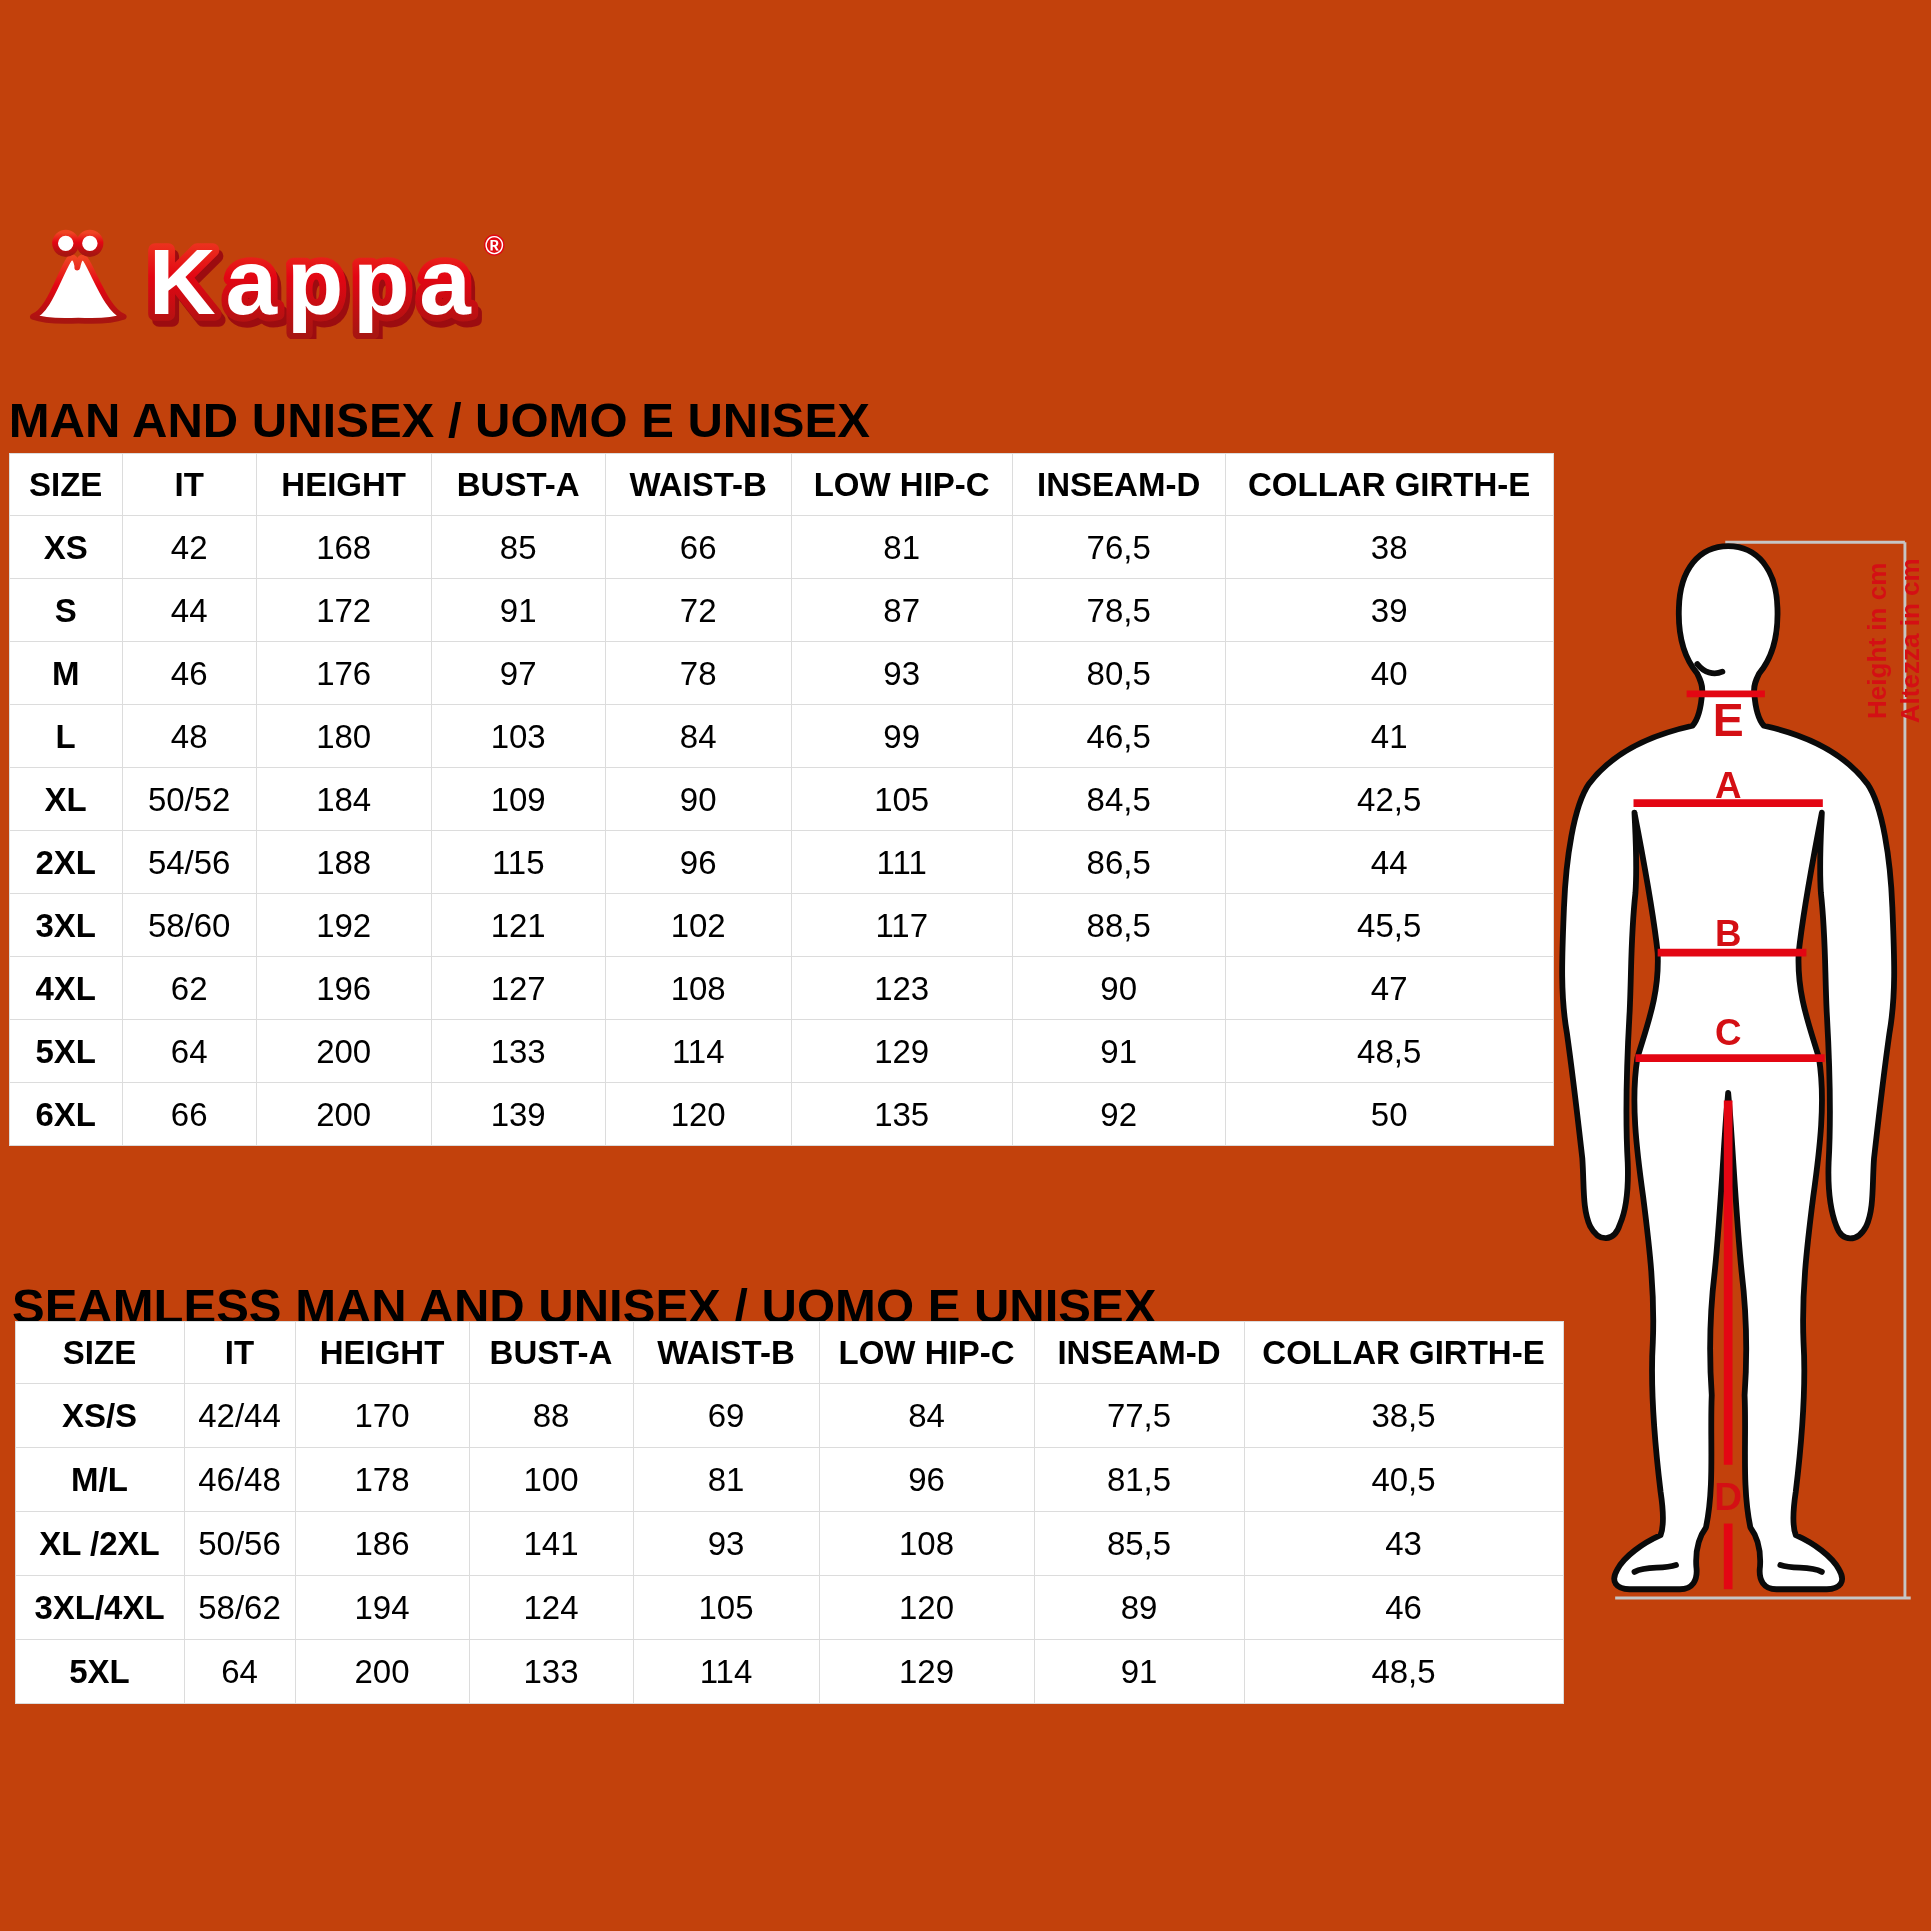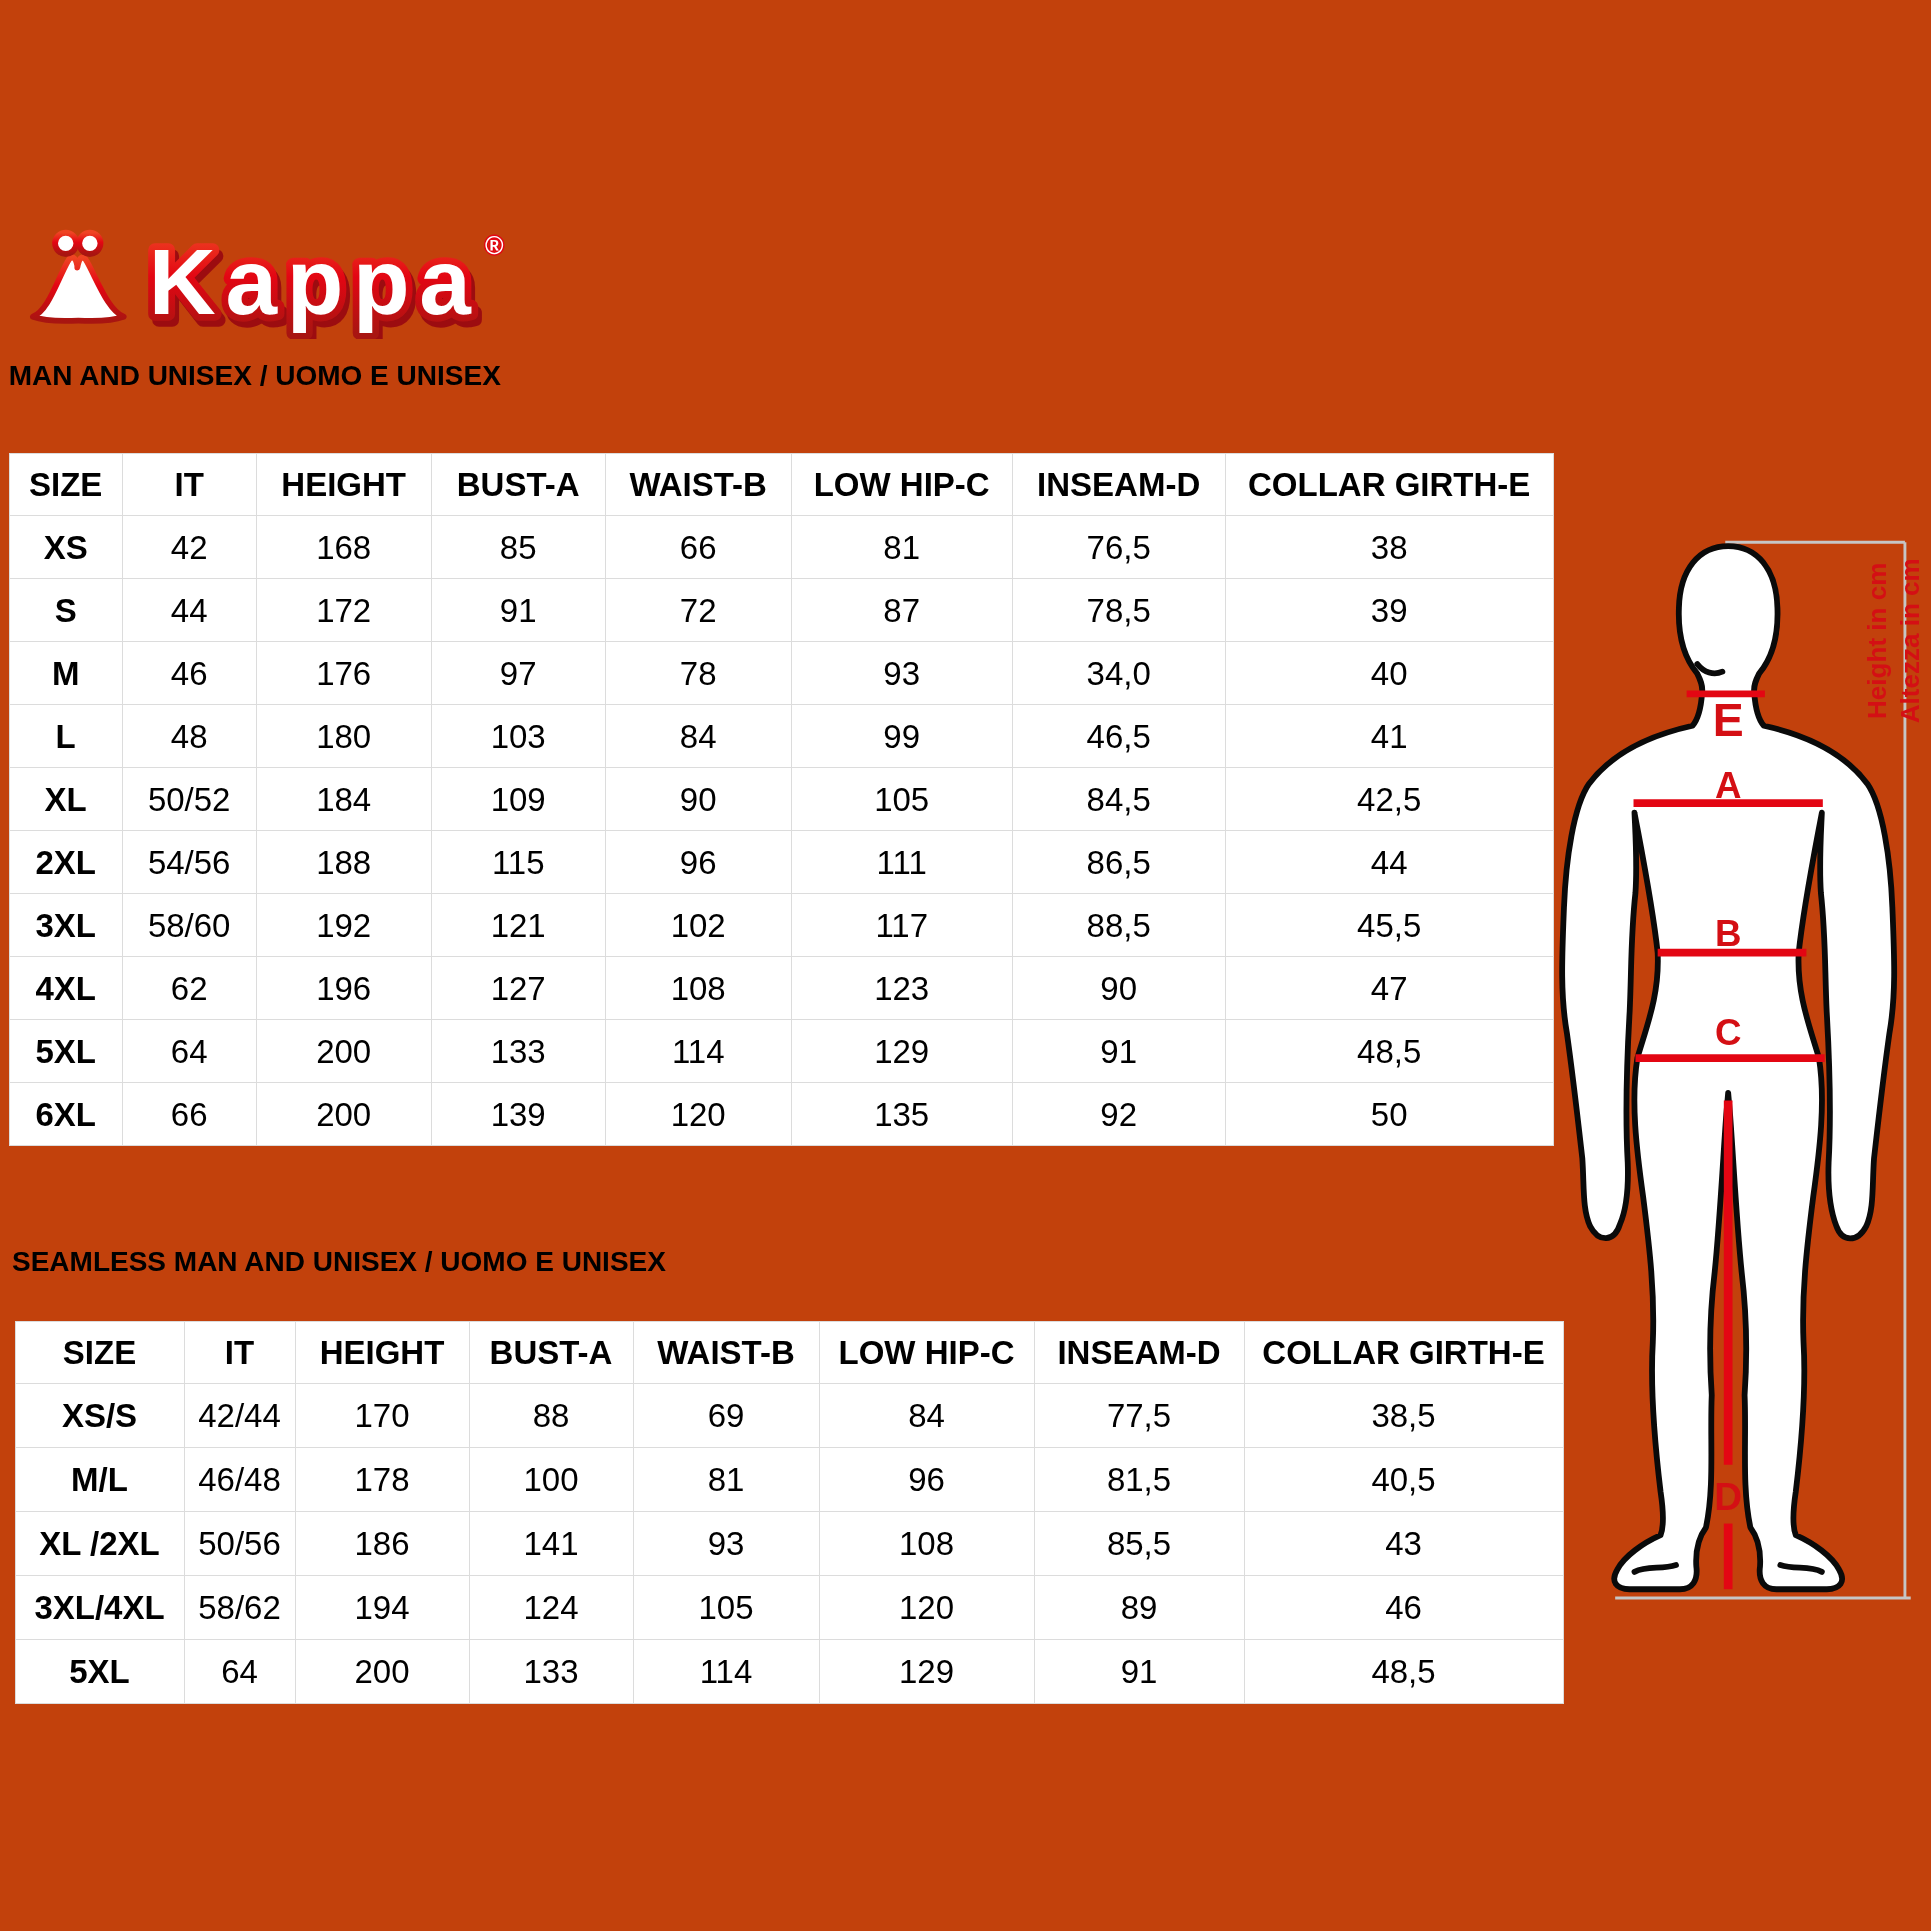--- a/index.html
+++ b/index.html
@@ -1,19 +1,19 @@
 <!DOCTYPE html>
 <html><head>
 <meta charset="utf-8">
 <style>
   html,body{margin:0;padding:0;background:#fff;}
   .page{position:relative;width:1931px;height:1931px;background:#c2410c;overflow:hidden;
         font-family:"Liberation Sans", sans-serif;color:#000;}
   .abs{position:absolute;}
-  .heading{font-weight:bold;font-size:28px;letter-spacing:0px;color:#000;white-space:nowrap;}
+  .heading{font-weight:bold;font-size:49px;letter-spacing:0px;color:#000;white-space:nowrap;margin-top:32px;}
   table.size-table{border-collapse:collapse;table-layout:fixed;background:#fff;}
   table.size-table th,table.size-table td{
       border:1.9px solid #dcdcdc;text-align:center;vertical-align:middle;
       font-size:33px;padding:0;line-height:1;}
   table.size-table thead tr{height:62px;}
   table.size-table thead th{font-weight:bold;}
   table.size-table tbody th{font-weight:bold;}
   table.size-table tbody td{font-weight:normal;}
   #table-man tbody tr{height:63px;padding-left:19px;}
   #table-seamless tbody tr{height:64px;}
@@ -99,21 +99,21 @@
           <td>78,5</td>
           <td>39</td>
         </tr>
         <tr>
           <th>M</th>
           <td>46</td>
           <td>176</td>
           <td>97</td>
           <td>78</td>
           <td>93</td>
-          <td>34,0</td>
+          <td>80,5</td>
           <td>40</td>
         </tr>
         <tr>
           <th>L</th>
           <td>48</td>
           <td>180</td>
           <td>103</td>
           <td>84</td>
           <td>99</td>
           <td>46,5</td>

